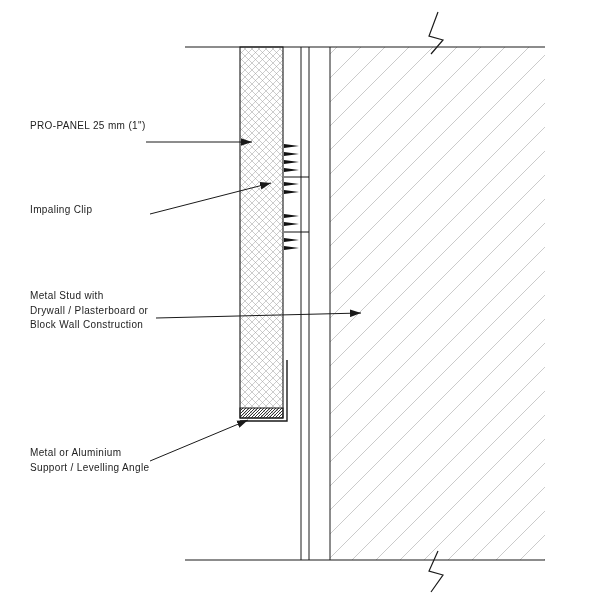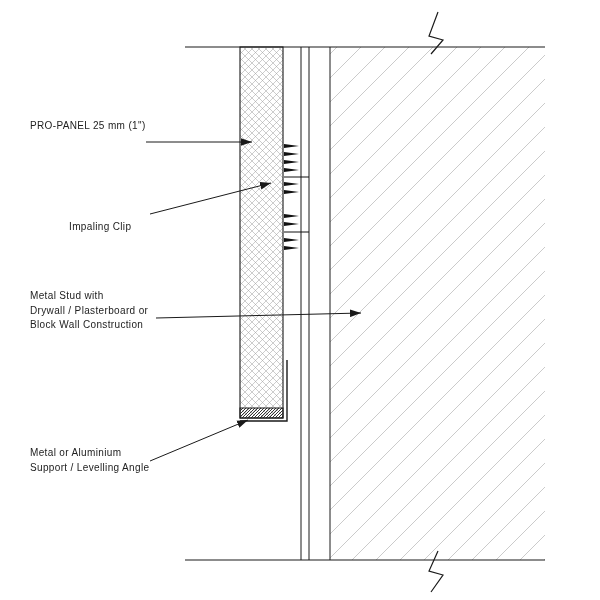--- a/index.html
+++ b/index.html
@@ -95,21 +95,21 @@
     <g stroke="#1a1a1a" stroke-width="1" fill="none">
       <line x1="146" y1="142" x2="252" y2="142" marker-end="url(#arrow)"></line>
       <line x1="150" y1="214" x2="271" y2="183" marker-end="url(#arrow)"></line>
       <line x1="156" y1="318" x2="361" y2="313" marker-end="url(#arrow)"></line>
       <line x1="150" y1="461" x2="248" y2="420" marker-end="url(#arrow)"></line>
     </g>
   </svg>
 
   <div class="label" style="left:30px; top:119px;">PRO-PANEL 25 mm (1")</div>
 
-  <div class="label" style="left:30px; top:220px;margin-left:39px;">Impaling Clip</div>
+  <div class="label" style="left:30px; top:203px;">Impaling Clip</div>
 
   <div class="label" style="left:30px; top:289px;">Metal Stud with
 Drywall / Plasterboard or
 Block Wall Construction</div>
 
   <div class="label" style="left:30px; top:446px;">Metal or Aluminium
 Support / Levelling Angle</div>
 
 </div>
 

